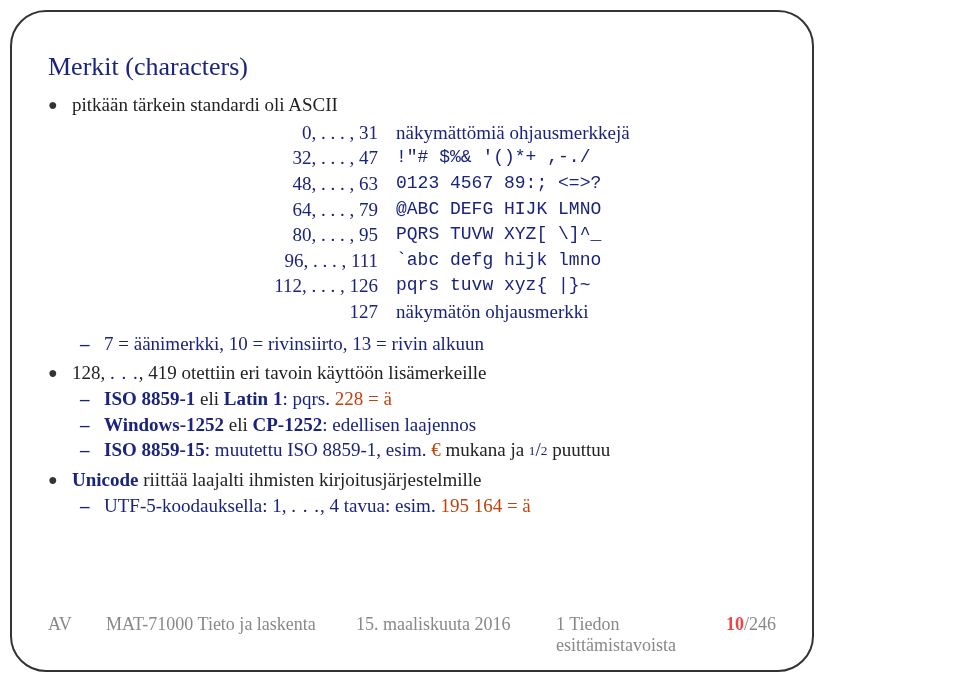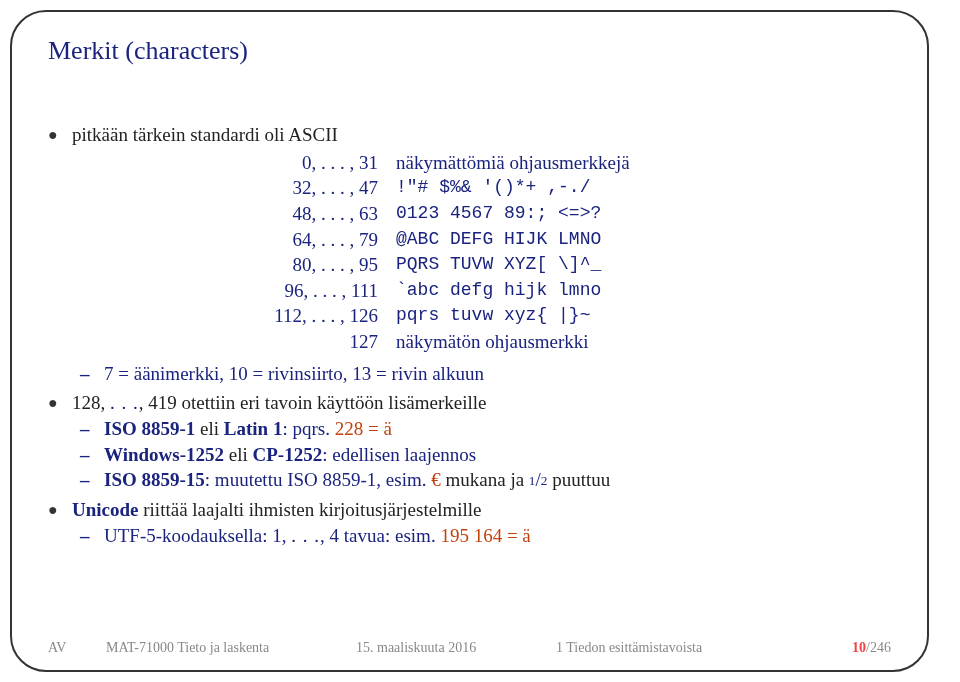--- a/index.html
+++ b/index.html
@@ -7,30 +7,29 @@
     padding: 0;
     background: #fff;
     font-family: Georgia, 'Times New Roman', serif;
     width: 960px;
     height: 682px;
     overflow: hidden;
     position: relative;
   }
   .slide {
     box-sizing: border-box;
-    width: 919px;
+    width: 804px;
     height: 662px;
     margin: 10px;
     border: 2px solid #333;
     border-radius: 36px;
-    padding: 24px 36px 14px 36px;
+    padding: 40px 36px 14px 36px;
     position: relative;
     display: flex;
     flex-direction: column;
-    gap: 46px;
   }
   .title {
     color: #1a237e;
     font-size: 26px;
     font-weight: normal;
     margin: 0 0 10px 0;
   }
   .content {
     flex: 1;
     font-size: 19px;
@@ -48,21 +47,21 @@
   .ascii-table .c2 { }
   .navy { color:#1a237e; }
   .red { color:#c2410c; }
   .bold { font-weight:bold; }
   .mono { font-family: 'Courier New', monospace; font-size:18px; }
   .dots { letter-spacing: 1px;}
   .frac { font-size: 0.7em; vertical-align: 0.08em;}
   .footer {
     display:flex;
     color:#888;
-    font-size:14px;
+    font-size:18px;
     padding-top:6px;
     align-items:baseline;
   }
   .footer .f1 { width:58px; }
   .footer .f2 { width:250px; }
   .footer .f3 { width:200px; }
   .footer .f4 { flex:1;margin-top:9px; }
   .footer .pg { color:#ef4444; font-weight:bold;}
   .hang { padding-left:0px; }
 </style>

